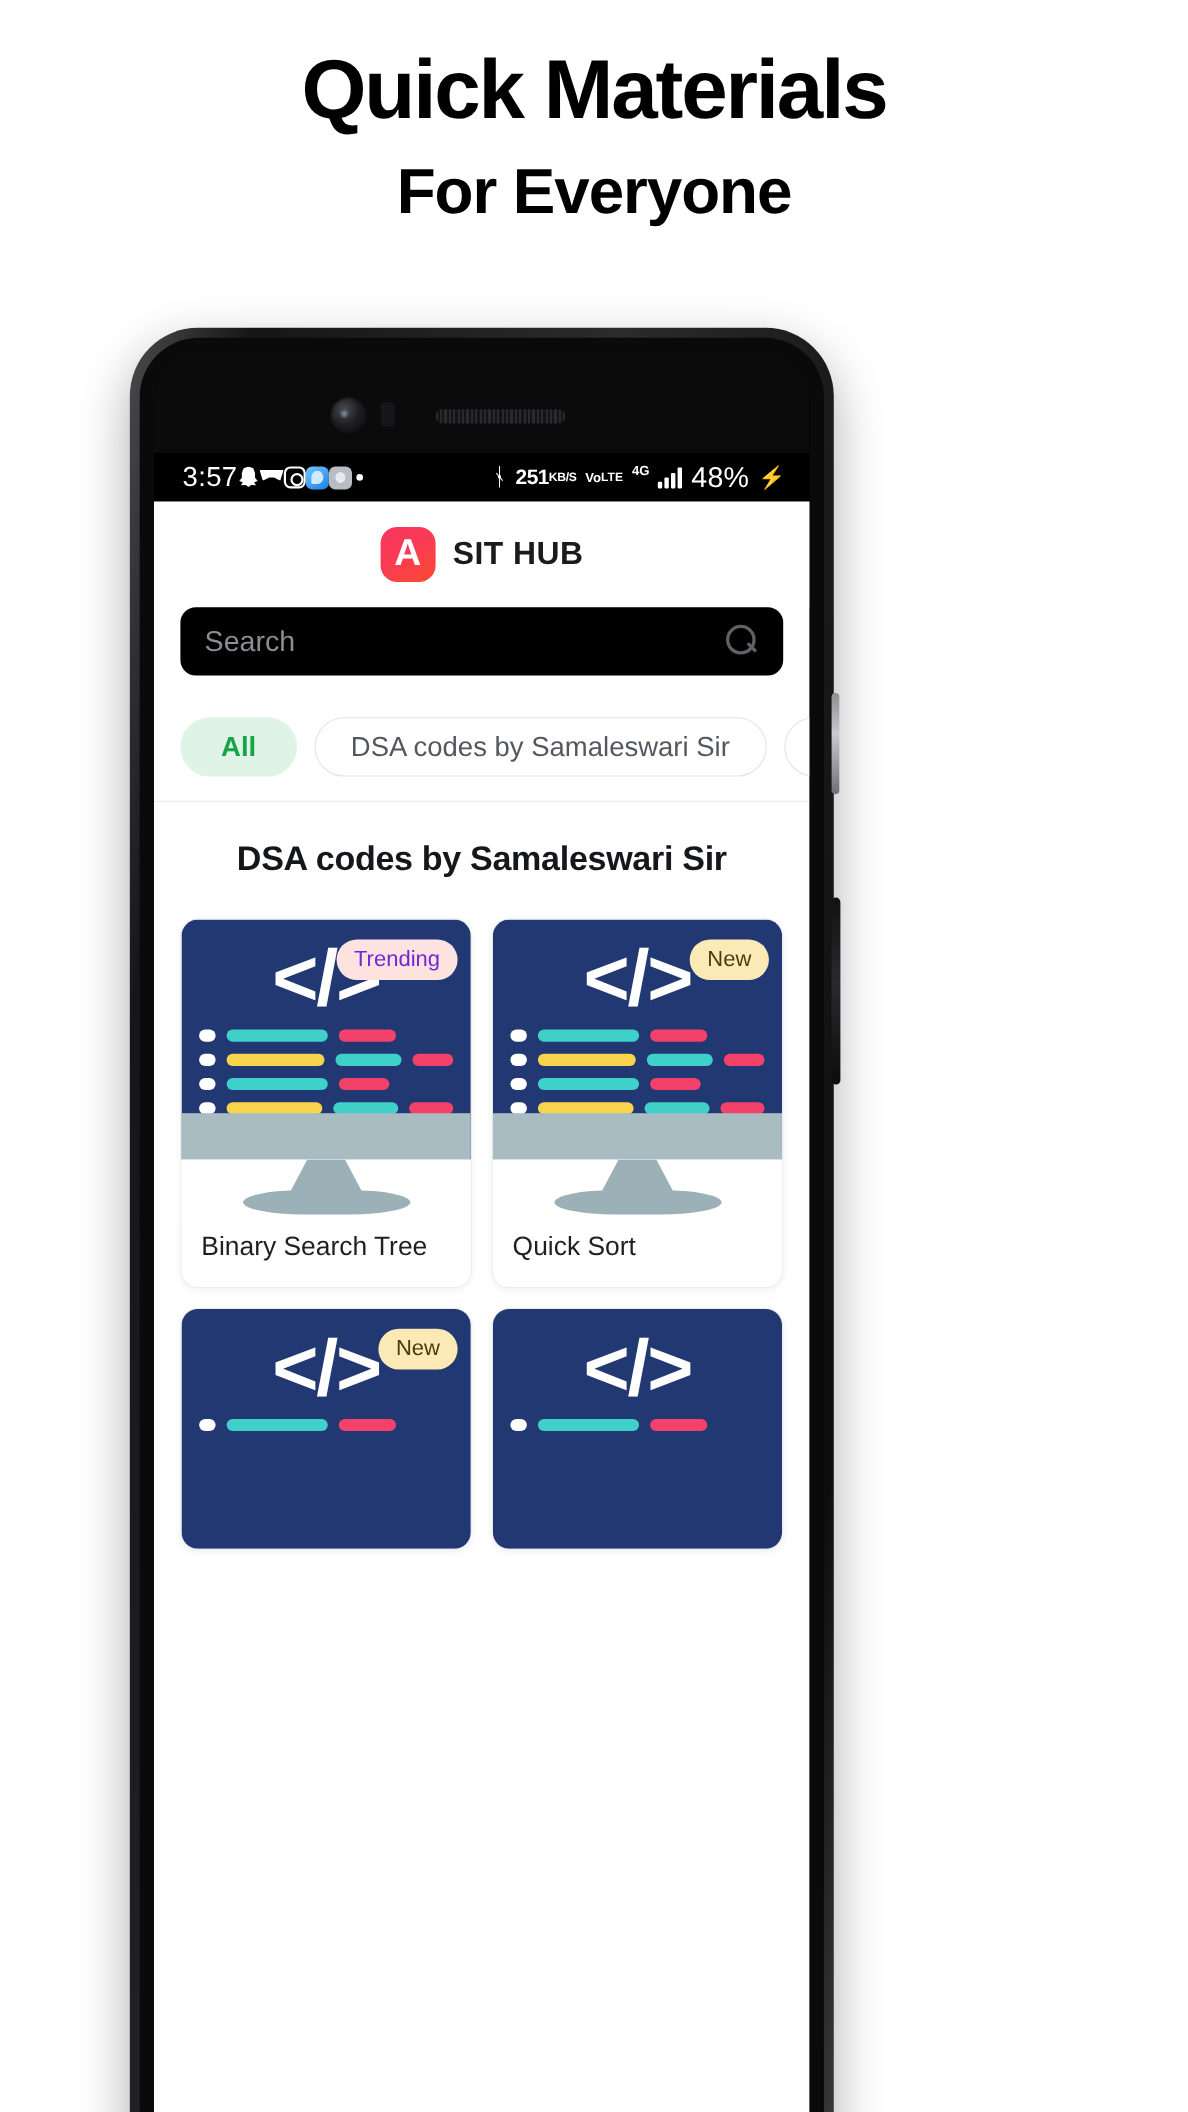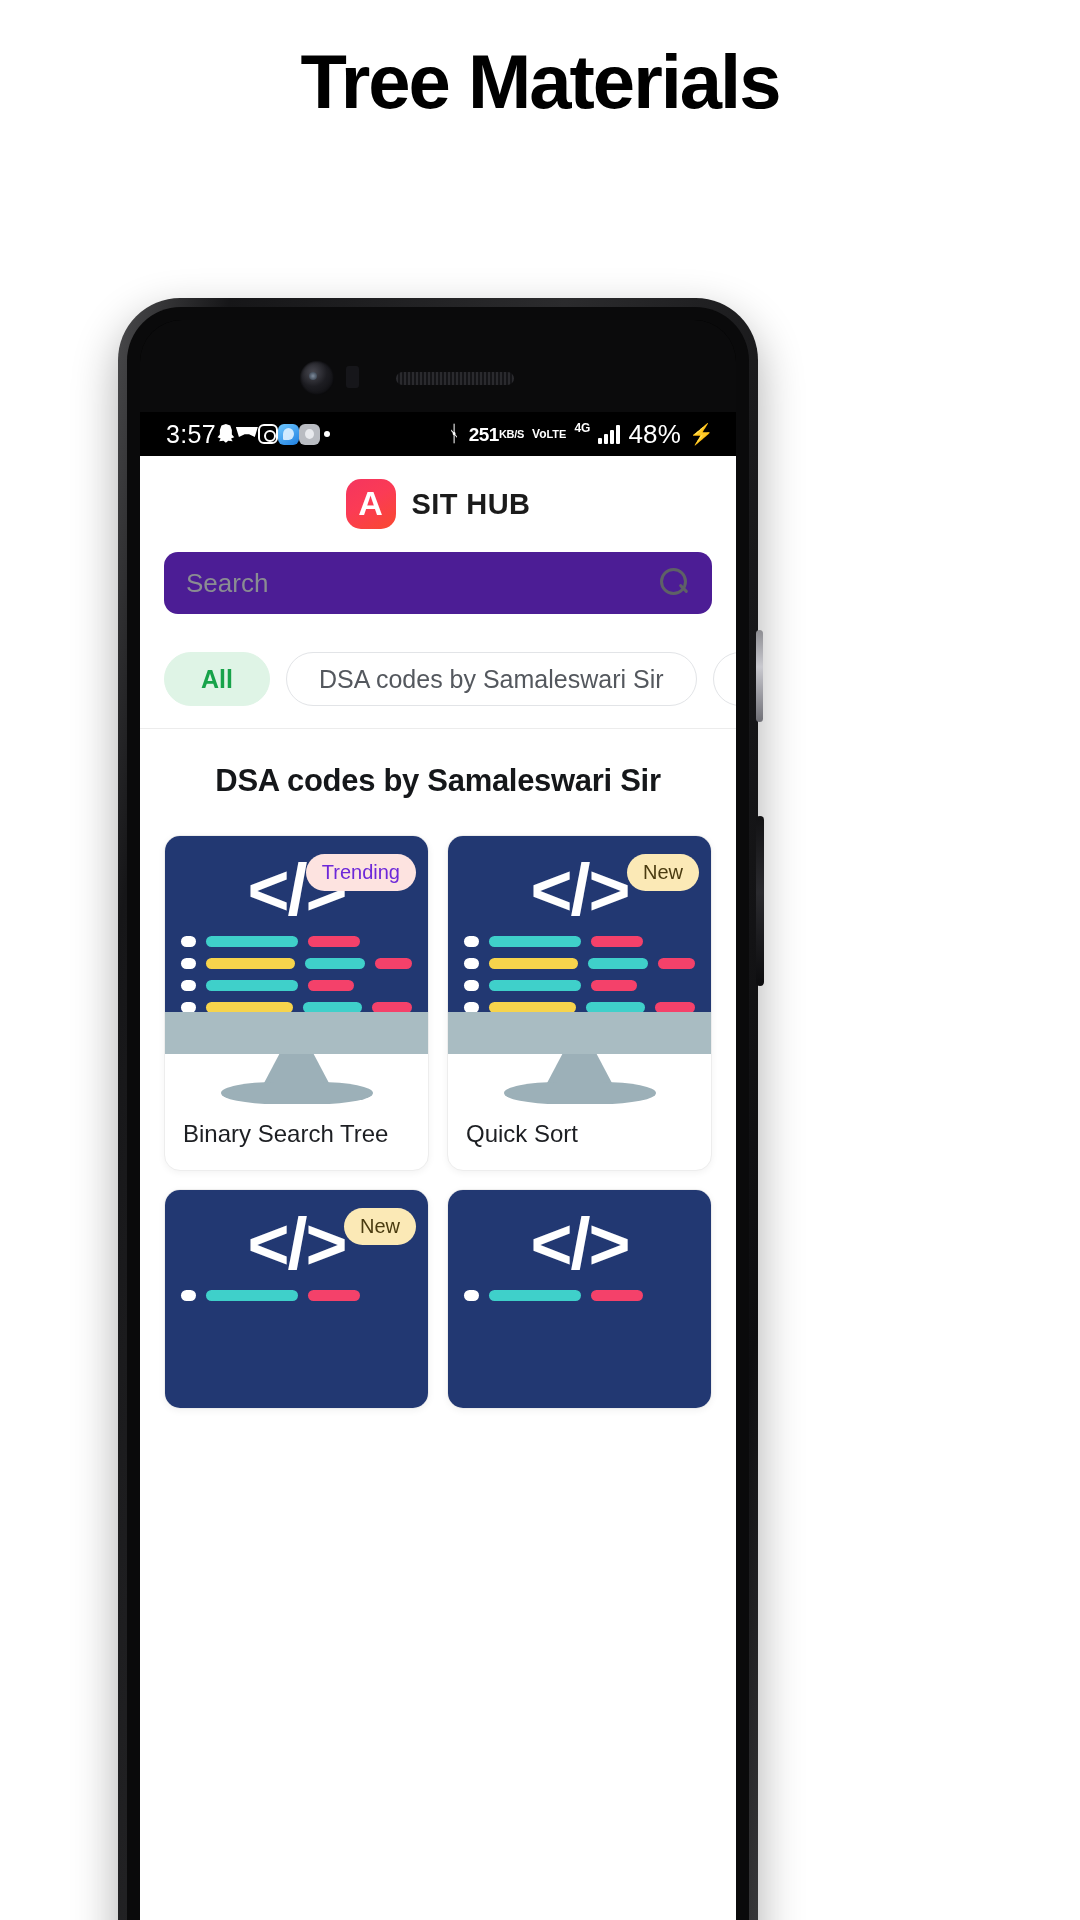--- a/index.html
+++ b/index.html
@@ -141,21 +141,21 @@
     background: linear-gradient(150deg,#f4355f 0%,#fb3b55 45%,#f9492f 100%);
     display: flex; align-items: center; justify-content: center;
     color: #fff; font-size: 34px; font-weight: 700; line-height: 1;
     padding-bottom: 3px;
   }
   .app-title { font-size: 29px; font-weight: 700; color: #1b1b1b; letter-spacing: .4px; }
 
   
   .search-row { padding: 0 24px 16px; }
   .search-box {
-    height: 62px; border-radius: 14px; background: #4c1d95;
+    height: 62px; border-radius: 14px; background: #000000;
     display: flex; align-items: center; padding: 0 22px;
   }
   .search-ph { flex: 1; font-size: 26px; color: #8a8d92; }
   .search-ic { width: 30px; height: 30px; position: relative; }
   .search-ic::before{content:"";position:absolute;left:0;top:0;width:21px;height:21px;
     border:3px solid #5e6166;border-radius:50%;}
   .search-ic::after{content:"";position:absolute;left:18px;top:19px;width:11px;height:3px;
     background:#5e6166;border-radius:2px;transform:rotate(45deg);}
 
   
@@ -241,21 +241,22 @@
     width: 152px; height: 22px; background: #9cb0b8; border-radius: 50%/70%;
   }
   .card-label {
     padding: 8px 18px 22px; font-size: 24px; color: #1d1f23;
   }
 </style>
 </head>
 <body>
 
 <div class="promo">
-  <div class="promo-line1">Tree Materials</div>
+  <div class="promo-line1">Quick Materials</div>
+  <div class="promo-line2">For Everyone</div>
 </div>
 
 <div class="phone-wrap">
   <div class="phone-body"></div>
   <div class="btn-vol"></div>
   <div class="btn-power"></div>
   <div class="phone-bezel"></div>
 
   <div class="phone-screen">
 

